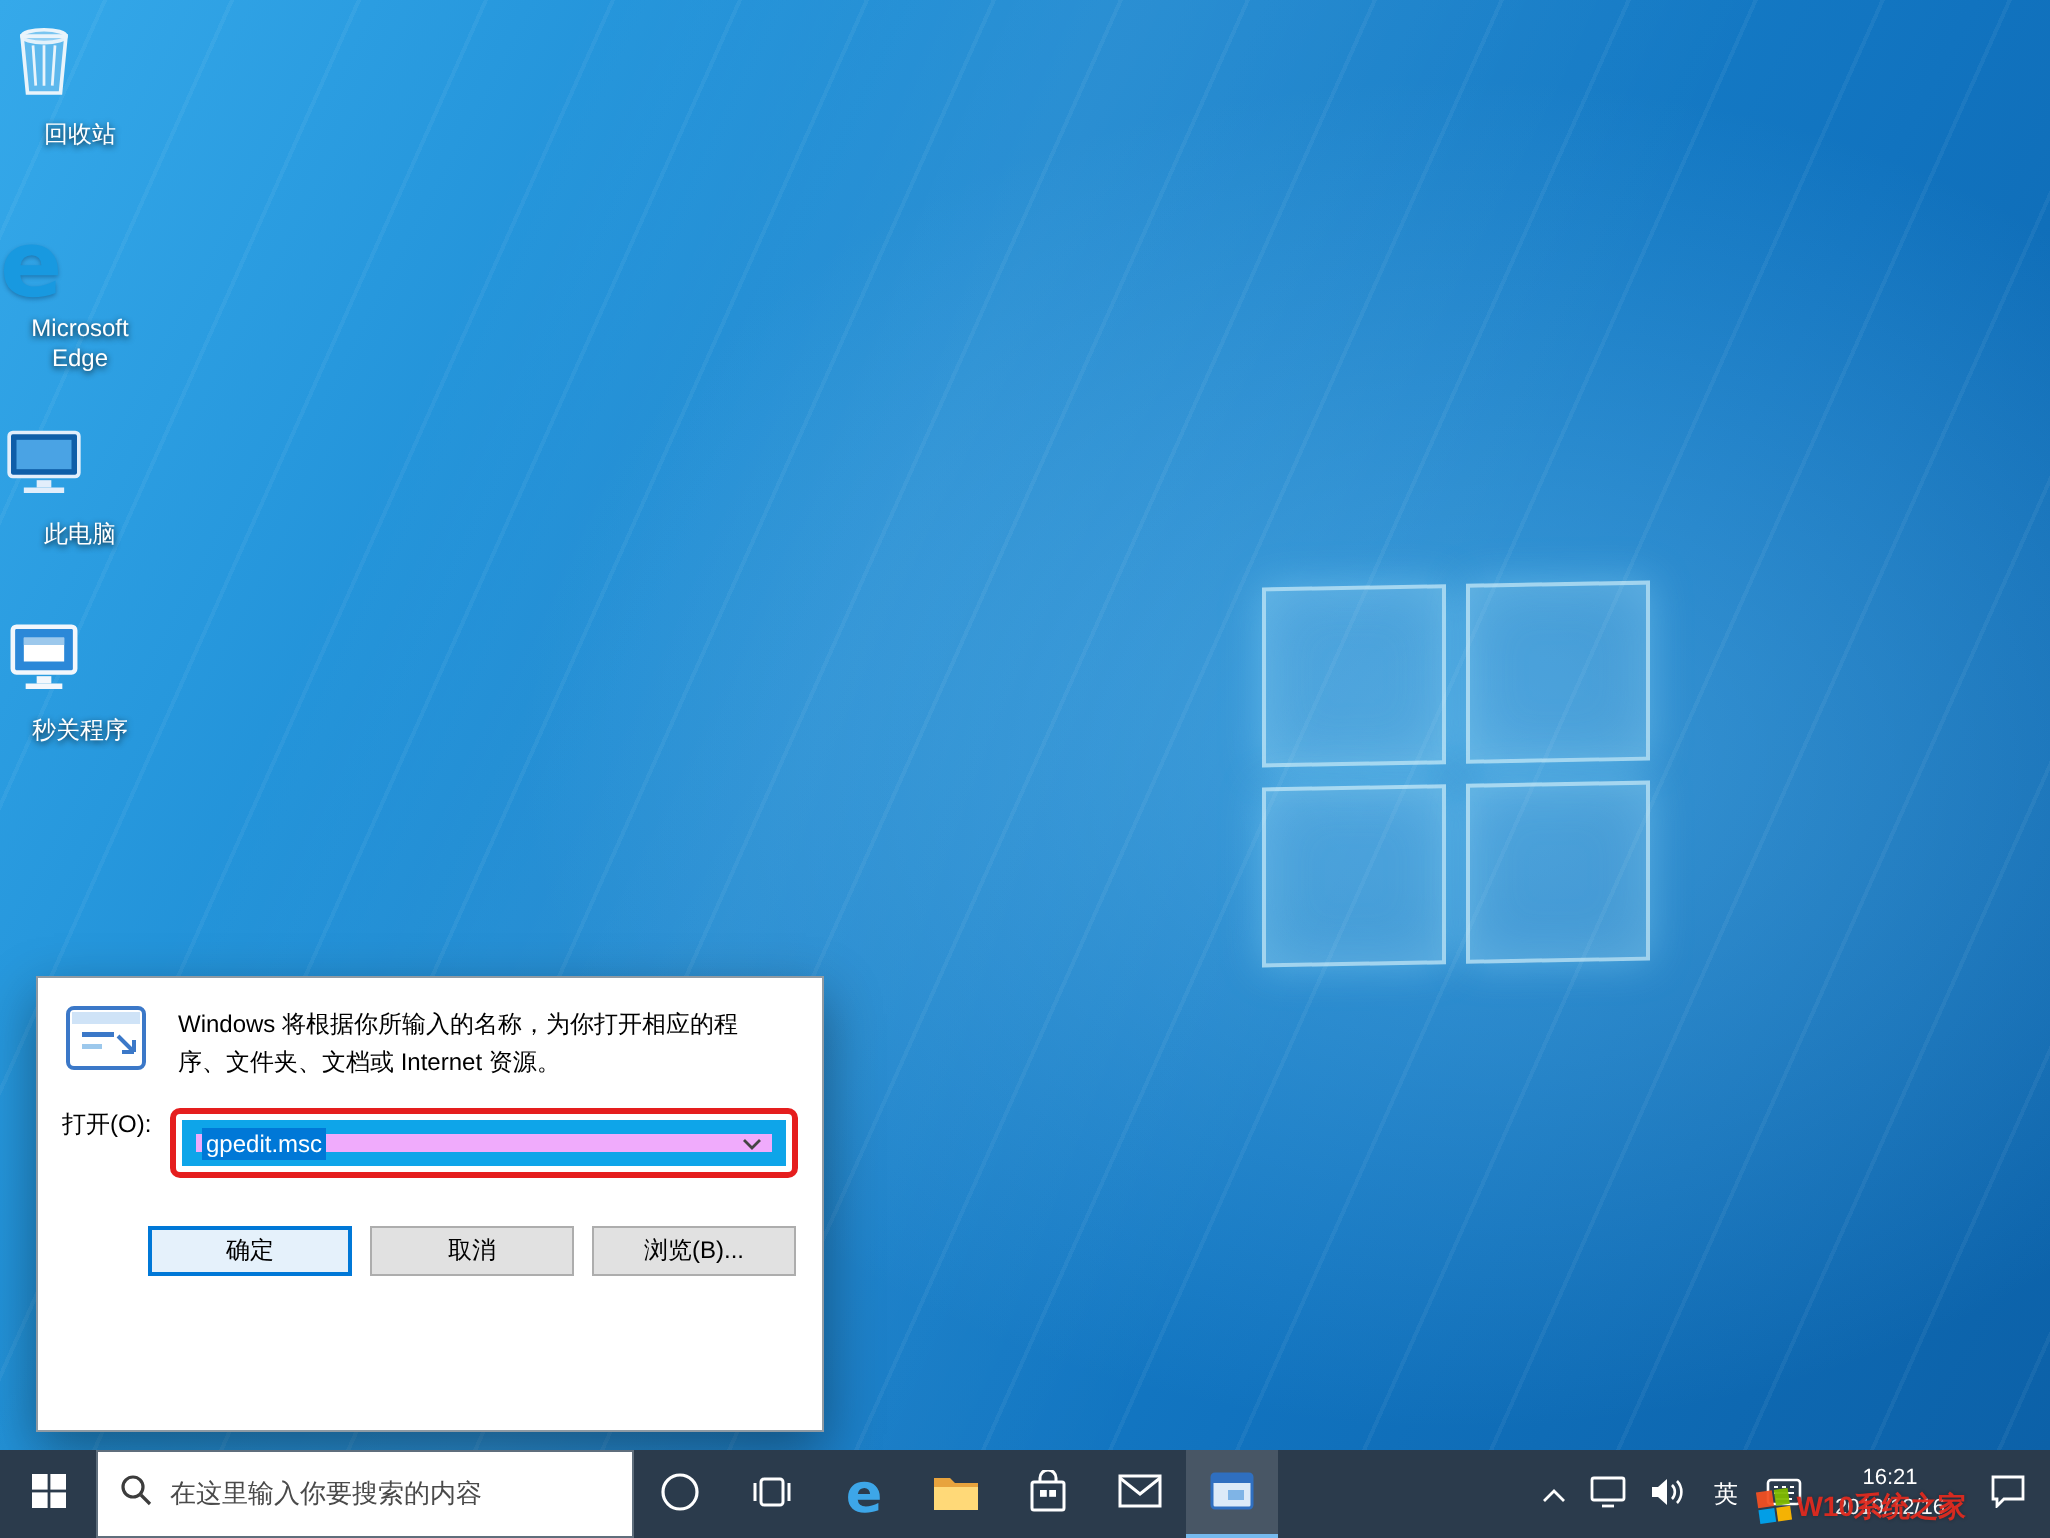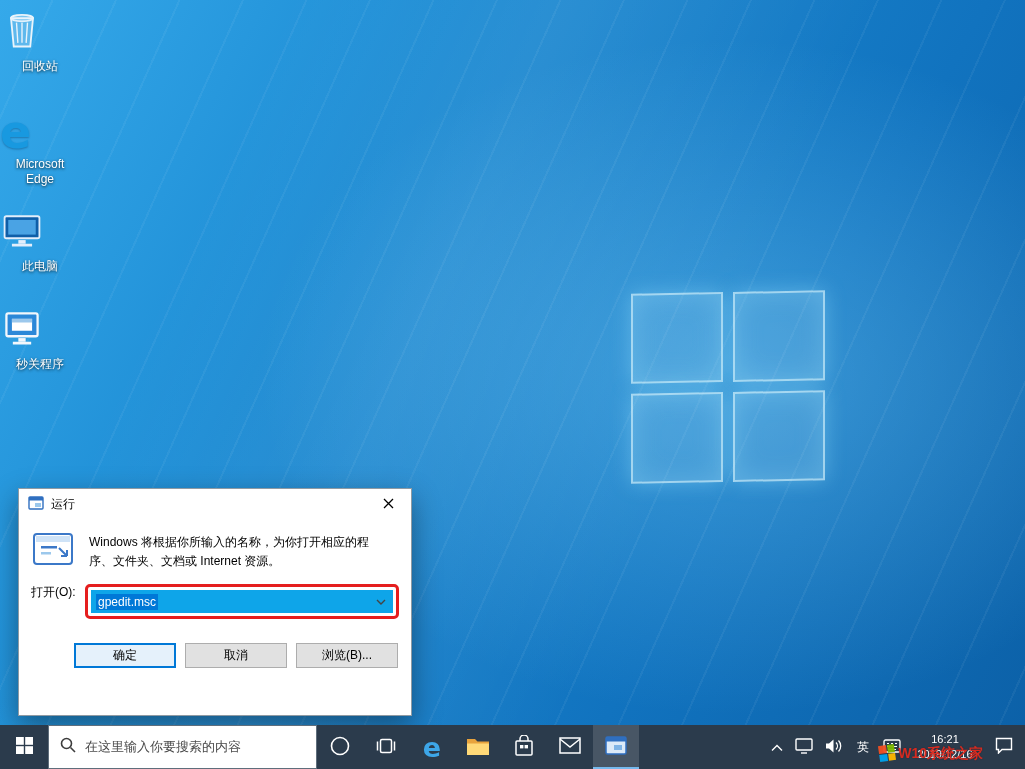--- a/index.html
+++ b/index.html
@@ -43,21 +43,21 @@
   .titlebar { height:30px; display:flex; align-items:center; padding-left:9px; gap:7px; background:#fff; }
   .title-text { font-size:12px; }
   .close-btn { margin-left:auto; width:45px; height:30px; background:transparent; border:none;
     display:flex; align-items:center; justify-content:center; cursor:pointer; }
   .dialog-body { padding:8px 12px 0 12px; }
   .desc-row { display:flex; gap:16px; margin:6px 2px 0 2px; align-items:flex-start; }
   .desc { width:298px; font-size:12px; line-height:1.6; }
   .field-row { display:flex; align-items:flex-start; margin-top:13px; }
   .field-row label { width:54px; font-size:12px; }
   .red-annotation { flex:1; border:3px solid #e51e1e; border-radius:5px; padding:3px; }
-  .combo { height:23px; background:#0ea5e9; border:2px solid #0ea5e9; display:flex;
+  .combo { height:23px; background:#f0abfc; border:7px solid #0ea5e9; display:flex;
     align-items:center; padding-left:3px; cursor:text;gap:24px; }
   .combo-text { background:#0078d7; color:#fff; padding:1px 2px; font-size:12px; }
   .combo-arrow { margin-left:auto; width:20px; height:100%; display:flex; align-items:center;
     justify-content:center; cursor:pointer; }
   .btn-row { display:flex; justify-content:flex-end; gap:9px; margin-top:24px; padding-right:1px; }
   .btn { width:102px; height:25px; font-size:12px; font-family:inherit; background:#e1e1e1;
     border:1px solid #adadad; cursor:pointer; }
   .btn.default { background:#e5f1fb; border:1px solid #0078d7; box-shadow:inset 0 0 0 1px #0078d7; }
 
   
@@ -140,37 +140,20 @@
         <rect x="13" y="14" width="22" height="13" fill="#fff"></rect>
         <rect x="13" y="14" width="22" height="4" fill="#9cc8ec"></rect>
         <rect x="20" y="35" width="8" height="4" fill="#f2f7fc"></rect>
         <rect x="14" y="39" width="20" height="3" fill="#f2f7fc"></rect>
       </svg>
     </span>
     <span class="dlabel">秒关程序</span>
   </div>
 
   <div class="run-dialog">
-    <div class="titlebar">
-      <span>
-        <svg width="16" height="16" viewBox="0 0 16 16">
-          <rect x="1" y="2" width="14" height="12" rx="1" fill="#fff" stroke="#2f6fc0" stroke-width="1.4"></rect>
-          <rect x="1" y="2" width="14" height="3.5" fill="#2f6fc0"></rect>
-          <rect x="7" y="8" width="6" height="4" fill="#9cc8ec"></rect>
-        </svg>
-      </span>
-      <span class="title-text">运行</span>
-      <button class="close-btn">
-        <span>
-          <svg width="11" height="11" viewBox="0 0 11 11">
-            <path d="M1 1 L10 10 M10 1 L1 10" stroke="#000" stroke-width="1.3"></path>
-          </svg>
-        </span>
-      </button>
-    </div>
     <div class="dialog-body">
       <div class="desc-row">
         <span>
           <svg width="40" height="32" viewBox="0 0 40 32">
             <rect x="1" y="1" width="38" height="30" rx="3" fill="#fff" stroke="#3b78c8" stroke-width="2"></rect>
             <rect x="3" y="3" width="34" height="6" fill="#cfe3f7"></rect>
             <rect x="8" y="13" width="16" height="2.5" fill="#3b78c8"></rect>
             <rect x="8" y="19" width="10" height="2.5" fill="#9cc8ec"></rect>
             <path d="M26 15 L34 23 M34 23 L34 17 M34 23 L28 23" stroke="#3b78c8" stroke-width="2" fill="none"></path>
           </svg>

